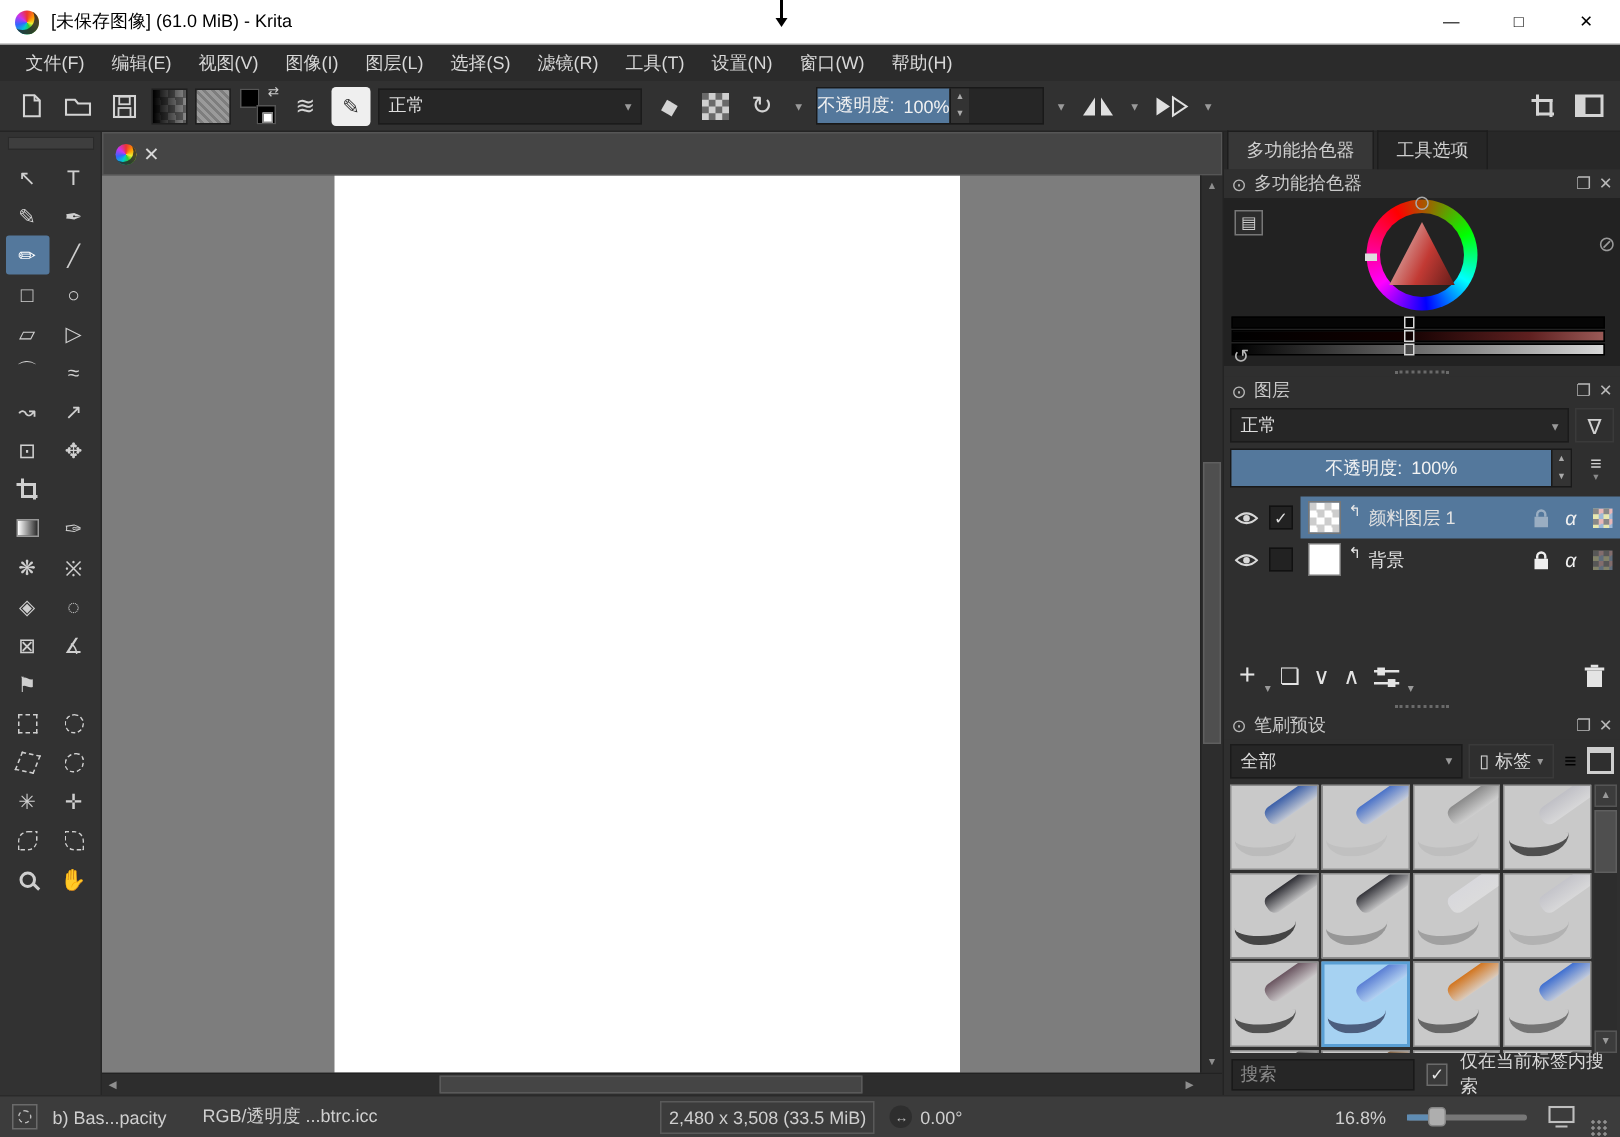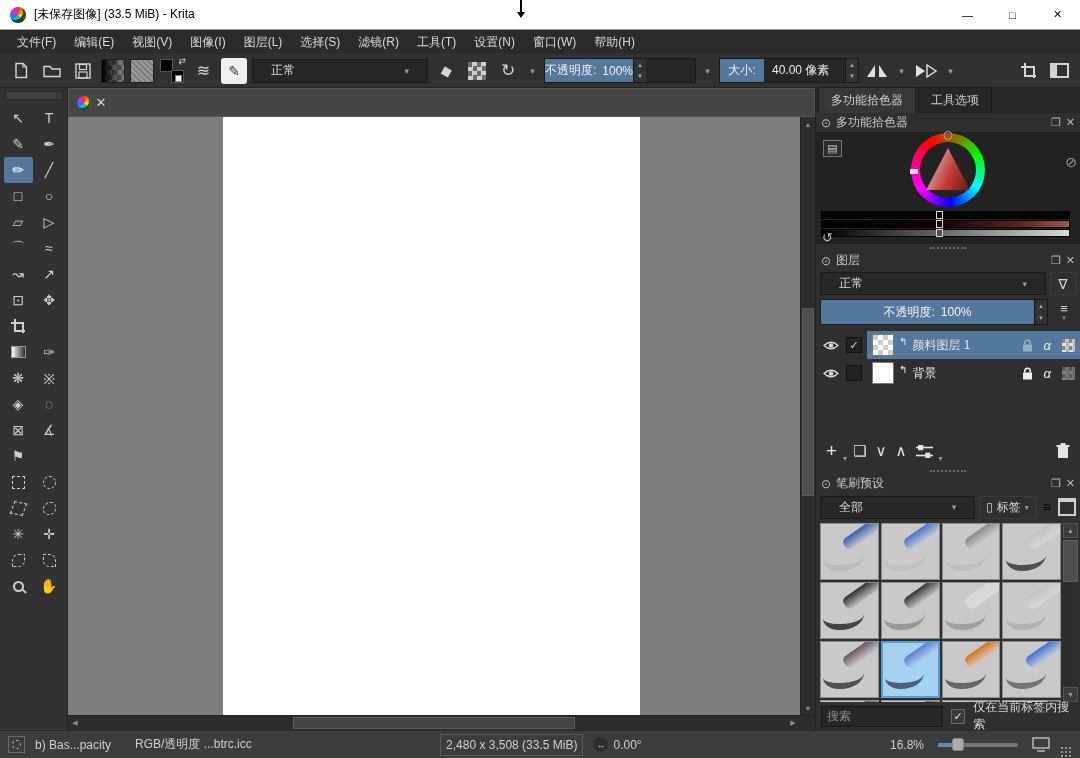--- a/index.html
+++ b/index.html
@@ -25,21 +25,21 @@
   .swatch { width:24px; height:24px; border:1px solid #1f1f1f; }
   .swatch-gradient { background: linear-gradient(90deg,#000 , rgba(0,0,0,0)), conic-gradient(#8a8a8a 0 25%, #5c5c5c 0 50%, #8a8a8a 0 75%, #5c5c5c 0) 0 0/10px 10px; }
   .swatch-pattern { background: repeating-linear-gradient(45deg,#9a9a9a 0 2px,#7e7e7e 2px 4px); }
   .fgbg { width:26px; height:26px; position:relative; }
   .fgbg .fg { position:absolute; left:1px; top:1px; width:13px; height:13px; background:#000; border:1px solid #555; }
   .fgbg .bg { position:absolute; right:1px; bottom:1px; width:13px; height:13px; background:#000; border:1px solid #555; }
   .fgbg .bg-mini { position:absolute; left:3px; bottom:0; width:7px; height:7px; background:#fff; border:1px solid #888; }
   .fgbg .swap { position:absolute; right:-1px; top:-2px; font-size:9px; color:#cfcfcf; }
   .wavy-btn { font-size:16px; letter-spacing:-1px; }
   .brush-editor { width:26px; height:26px; border-radius:3px; background:#efefef; color:#333; display:flex; align-items:center; justify-content:center; font-size:14px; }
-  .dropdown { height:24px; background:#262626; border:1px solid #1b1b1b; display:flex; align-items:center; padding:0 18px; color:#dcdcdc; }
+  .dropdown { height:24px; background:#262626; border:1px solid #1b1b1b; display:flex; align-items:center; padding:0 6px; color:#dcdcdc; }
   .dropdown .caret { margin-left:auto; color:#9a9a9a; font-size:9px; padding-left:8px; }
   .blend-select { width:176px; }
   .caret-btn { width:13px; color:#9a9a9a; font-size:9px; text-align:center; }
   .eraser-glyph { font-size:15px; transform:rotate(-15deg); }
   .checker-sq { width:18px; height:18px; background: conic-gradient(#cfcfcf 0 25%, #6a6a6a 0 50%, #cfcfcf 0 75%, #6a6a6a 0) 0 0/9px 9px; }
   .spinbox { height:25px; background:#262626; border:1px solid #191919; display:flex; align-items:stretch; position:relative; }
   .spin-fill { background:#54789c; color:#f2f2f2; display:flex; align-items:center; justify-content:center; gap:6px; }
   .spin-rest { color:#e8e8e8; display:flex; align-items:center; padding:0 8px; }
   .spin-col { width:13px; border-left:1px solid #191919; display:flex; flex-direction:column; background:#333; }
   .spin-col span { flex:1; font-size:6px; color:#aaa; display:flex; align-items:center; justify-content:center; }
@@ -186,21 +186,21 @@
   .zoom-fill { position:absolute; left:0; top:0; bottom:0; width:22%; background:#5f8cb3; }
   .zoom-thumb { position:absolute; left:18%; top:-5px; width:12px; height:13px; background:#aeaeae; border:1px solid #888; border-radius:3px; }
   .grip { width:12px; height:12px; align-self:flex-end;
     background-image: radial-gradient(#8f8f8f 1px, transparent 1.2px); background-size:4px 4px; background-position:bottom right; }
 </style>
 </head>
 <body>
 
 <div class="titlebar">
   <div class="krita-logo"></div>
-  <span class="win-title">[未保存图像] (33.5 MiB)  - Krita</span>
+  <span class="win-title">[未保存图像] (61.0 MiB)  - Krita</span>
   <div class="win-controls">
     <span class="win-btn">—</span>
     <span class="win-btn">□</span>
     <span class="win-btn">✕</span>
   </div>
   <div class="cursor-overlay">
     <svg width="14" height="20" class="icon-svg">
         <line x1="7" y1="0" x2="7" y2="13" stroke="#000" stroke-width="2"></line>
         <polygon points="3,12 11,12 7,18" fill="#000"></polygon>
       </svg>
@@ -267,30 +267,20 @@
     <span class="spin-fill">
       <span>不透明度:</span>
       <span>100%</span>
     </span>
     <span class="spin-col">
       <span>▲</span>
         <span>▼</span>
     </span>
   </span>
   <span class="caret-btn">▾</span>
-  <span class="spinbox" style="width:140px;">
-    <span class="spin-fill" style="flex:0 0 44px;">
-      <span>大小:</span>
-    </span>
-    <span class="spin-rest">40.00 像素</span>
-    <span class="spin-col" style="margin-left:auto;">
-      <span>▲</span>
-        <span>▼</span>
-    </span>
-  </span>
   <span class="tb-btn">
     <svg width="22" height="18" class="icon-svg">
         <polygon points="9,3 9,15 1,15" fill="#e0e0e0"></polygon>
         <polygon points="13,3 13,15 21,15" fill="#e0e0e0"></polygon>
       </svg>
   </span>
   <span class="caret-btn">▾</span>
   <span class="tb-btn">
     <svg width="24" height="16" class="icon-svg">
         <polygon points="2,2 2,14 11,8" fill="#e0e0e0"></polygon>

